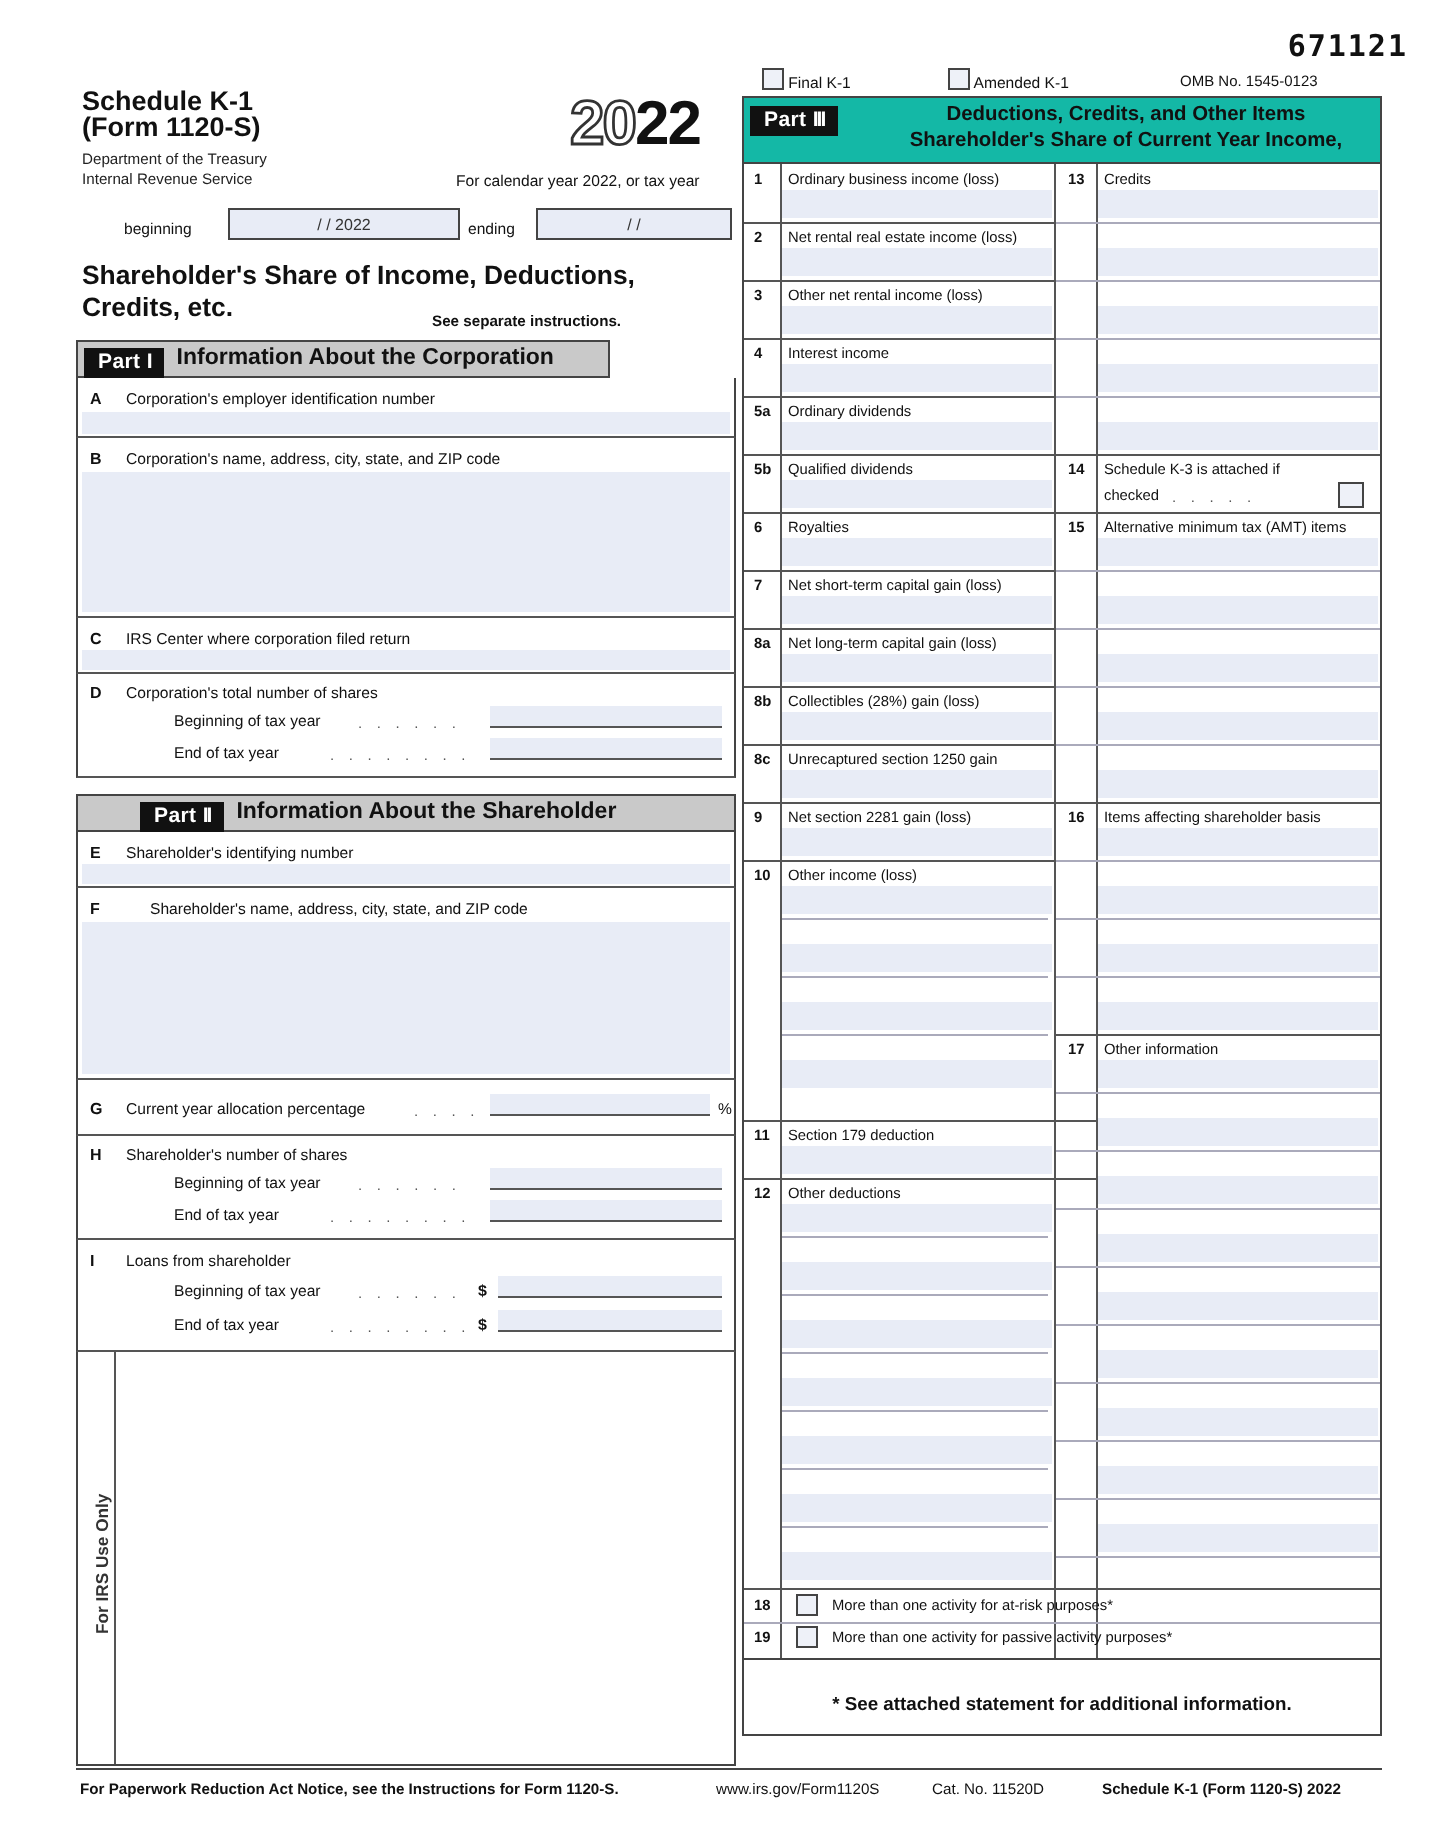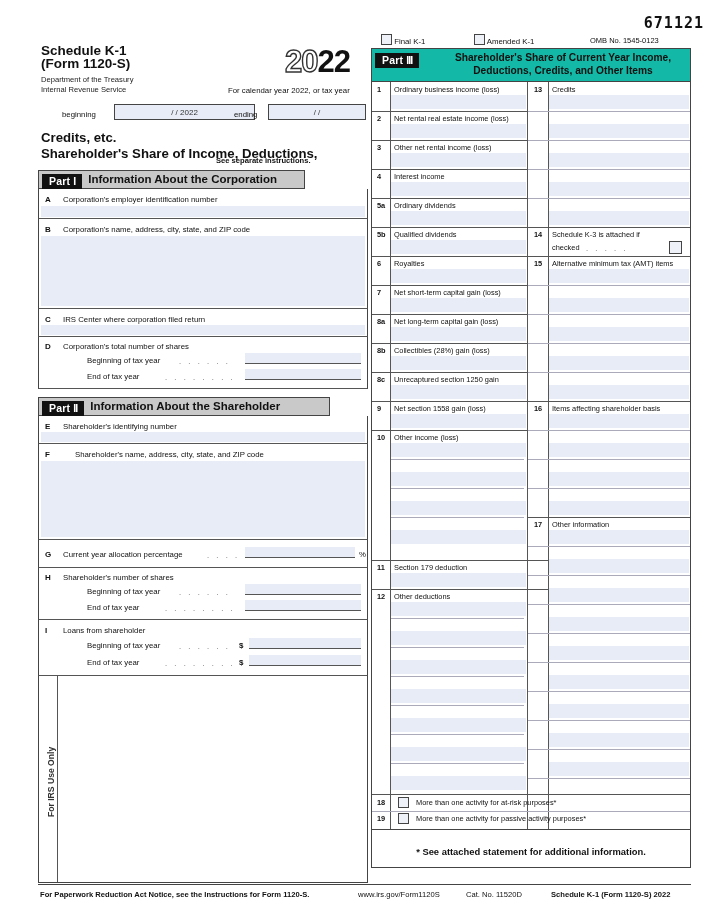--- a/index.html
+++ b/index.html
@@ -30,21 +30,21 @@
   #final-k1-wrap{left:381px;top:34px;font-size:7.8px;}
   #amended-k1-wrap{left:474px;top:34px;font-size:7.8px;}
 
   #sched-title{left:41px;top:44px;font-size:13.5px;font-weight:700;line-height:13px;}
   #dept{left:41px;top:75px;font-size:7.6px;line-height:9.5px;color:#222;}
   #year-big{left:285px;top:44px;font-size:31px;font-weight:700;letter-spacing:-1px;}
   #year-outline{color:#fff;-webkit-text-stroke:1.4px #333;}
   #calyear{left:228px;top:86px;font-size:7.8px;}
 
   #beg-lbl{left:62px;top:110px;font-size:7.8px;}
-  #beg-box{left:114px;top:104px;width:141px;height:16px;}
+  #beg-box{left:114px;top:104px;width:116px;height:16px;}
   #end-lbl{left:234px;top:110px;font-size:7.8px;}
   #end-box{left:268px;top:104px;width:98px;height:16px;}
   .slashes{font-size:8px;color:#333;letter-spacing:0;padding-top:3px;text-align:center;}
 
   #main-title{left:41px;top:130px;width:310px;font-size:13.2px;font-weight:700;line-height:16px;}
   #see-sep{left:216px;top:156px;font-size:7.6px;font-weight:700;}
 
   
   .partbar{background:#c9c9c9;border:1.5px solid #444;height:19px;}
   .parttag{display:inline-block;background:#111;color:#fff;font-size:10.5px;font-weight:700;
@@ -120,22 +120,22 @@
   <div class="abs" id="beg-lbl">beginning</div>
   <div class="abs bx shade" id="beg-box">
     <div class="slashes">/          /   2022</div>
   </div>
   <div class="abs" id="end-lbl">ending</div>
   <div class="abs bx shade" id="end-box">
     <div class="slashes">/           /</div>
   </div>
 
   <div class="abs" id="main-title">
+    <div>Shareholder's Share of Income, Deductions,</div>
     <div>Credits, etc.</div>
-    <div>Shareholder's Share of Income, Deductions,</div>
   </div>
   <div class="abs" id="see-sep">See separate instructions.</div>
 
   <div class="abs partbar" style="left:38px;top:170px;width:267px;">
     <span class="parttag"><span>Part</span>&nbsp;<span class="rom">I</span></span><span class="partlbl">Information About the Corporation</span>
   </div>
 
   <div class="abs" style="left:38px;top:189px;width:330px;height:30px;border-left:1.5px solid #444;border-right:1.5px solid #444;border-bottom:1.6px solid #555;">
     <div class="abs ltr" style="left:6px;top:6px;">A</div>
     <div class="abs fld" style="left:24px;top:6px;">Corporation's employer identification number</div>
@@ -160,21 +160,21 @@
 
     <div class="abs fld" style="left:48px;top:19px;">Beginning of tax year</div>
     <div class="abs dots" style="left:140px;top:20px;">. . . . . .</div>
     <div class="abs shade" style="left:206px;top:16px;width:116px;height:11px;border-bottom:1.4px solid #555;"></div>
 
     <div class="abs fld" style="left:48px;top:35px;">End of tax year</div>
     <div class="abs dots" style="left:126px;top:36px;">. . . . . . . .</div>
     <div class="abs shade" style="left:206px;top:32px;width:116px;height:11px;border-bottom:1.4px solid #555;"></div>
   </div>
 
-  <div class="abs partbar" style="left:38px;top:397px;width:292px;">
+  <div class="abs partbar" style="left:38px;top:397px;width:330px;padding-left:28px;">
     <span class="parttag"><span>Part</span>&nbsp;<span class="rom">II</span></span><span class="partlbl">Information About the Shareholder</span>
   </div>
 
   <div class="abs" style="left:38px;top:416px;width:330px;height:28px;border-left:1.5px solid #444;border-right:1.5px solid #444;border-bottom:1.6px solid #555;">
     <div class="abs ltr" style="left:6px;top:6px;">E</div>
     <div class="abs fld" style="left:24px;top:6px;">Shareholder's identifying number</div>
     <div class="abs shade" style="left:2px;top:16px;right:2px;height:10px;"></div>
   </div>
 
   <div class="abs" style="left:38px;top:444px;width:330px;height:96px;border-left:1.5px solid #444;border-right:1.5px solid #444;border-bottom:1.6px solid #555;">
@@ -222,22 +222,22 @@
   <div class="abs" style="left:38px;top:676px;width:330px;height:207px;border:1.5px solid #444;border-top:none;">
     <div class="abs" style="left:18px;top:0;bottom:0;width:0;border-left:1.4px solid #555;"></div>
     <div id="irsonly" style="left:0;top:14px;">
       <span>For IRS Use Only</span>
     </div>
   </div>
 
   <div class="abs" id="p3banner">
     <span class="parttag"><span>Part</span>&nbsp;<span class="rom">III</span></span>
     <div id="p3title">
+      <div>Deductions, Credits, and Other Items</div>
       <div>Shareholder's Share of Current Year Income,</div>
-      <div>Deductions, Credits, and Other Items</div>
     </div>
   </div>
 
   <div class="abs" id="p3grid">
 
     <div class="vsep" style="left:18px;"></div>
     <div class="vsep" style="left:155px;"></div>
     <div class="vsep" style="left:176px;"></div>
 
     <div class="cellband" style="left:19px;top:13px;width:135px;height:14px;"></div>
@@ -290,21 +290,21 @@
     <div class="ilbl" style="left:22px;top:264px;width:130px;">Collectibles (28%) gain (loss)</div>
     <div class="rowsep" style="top:290px;"></div>
 
     <div class="cellband" style="left:19px;top:303px;width:135px;height:14px;"></div>
     <div class="inum" style="left:5px;top:293px;">8c</div>
     <div class="ilbl" style="left:22px;top:293px;width:130px;">Unrecaptured section 1250 gain</div>
     <div class="rowsep" style="top:319px;"></div>
 
     <div class="cellband" style="left:19px;top:332px;width:135px;height:14px;"></div>
     <div class="inum" style="left:5px;top:322px;">9</div>
-    <div class="ilbl" style="left:22px;top:322px;width:130px;">Net section 1558 gain (loss)</div>
+    <div class="ilbl" style="left:22px;top:322px;width:130px;">Net section 2281 gain (loss)</div>
     <div class="rowsep" style="top:348px;"></div>
 
     <div class="inum" style="left:5px;top:351px;">10</div>
     <div class="ilbl" style="left:22px;top:351px;width:130px;">Other income (loss)</div>
     <div class="cellband" style="left:19px;top:361px;width:135px;height:14px;"></div>
     <div class="bandsep" style="left:19px;right:166px;top:377px;"></div>
     <div class="cellband" style="left:19px;top:390px;width:135px;height:14px;"></div>
     <div class="bandsep" style="left:19px;right:166px;top:406px;"></div>
     <div class="cellband" style="left:19px;top:419px;width:135px;height:14px;"></div>
     <div class="bandsep" style="left:19px;right:166px;top:435px;"></div>

